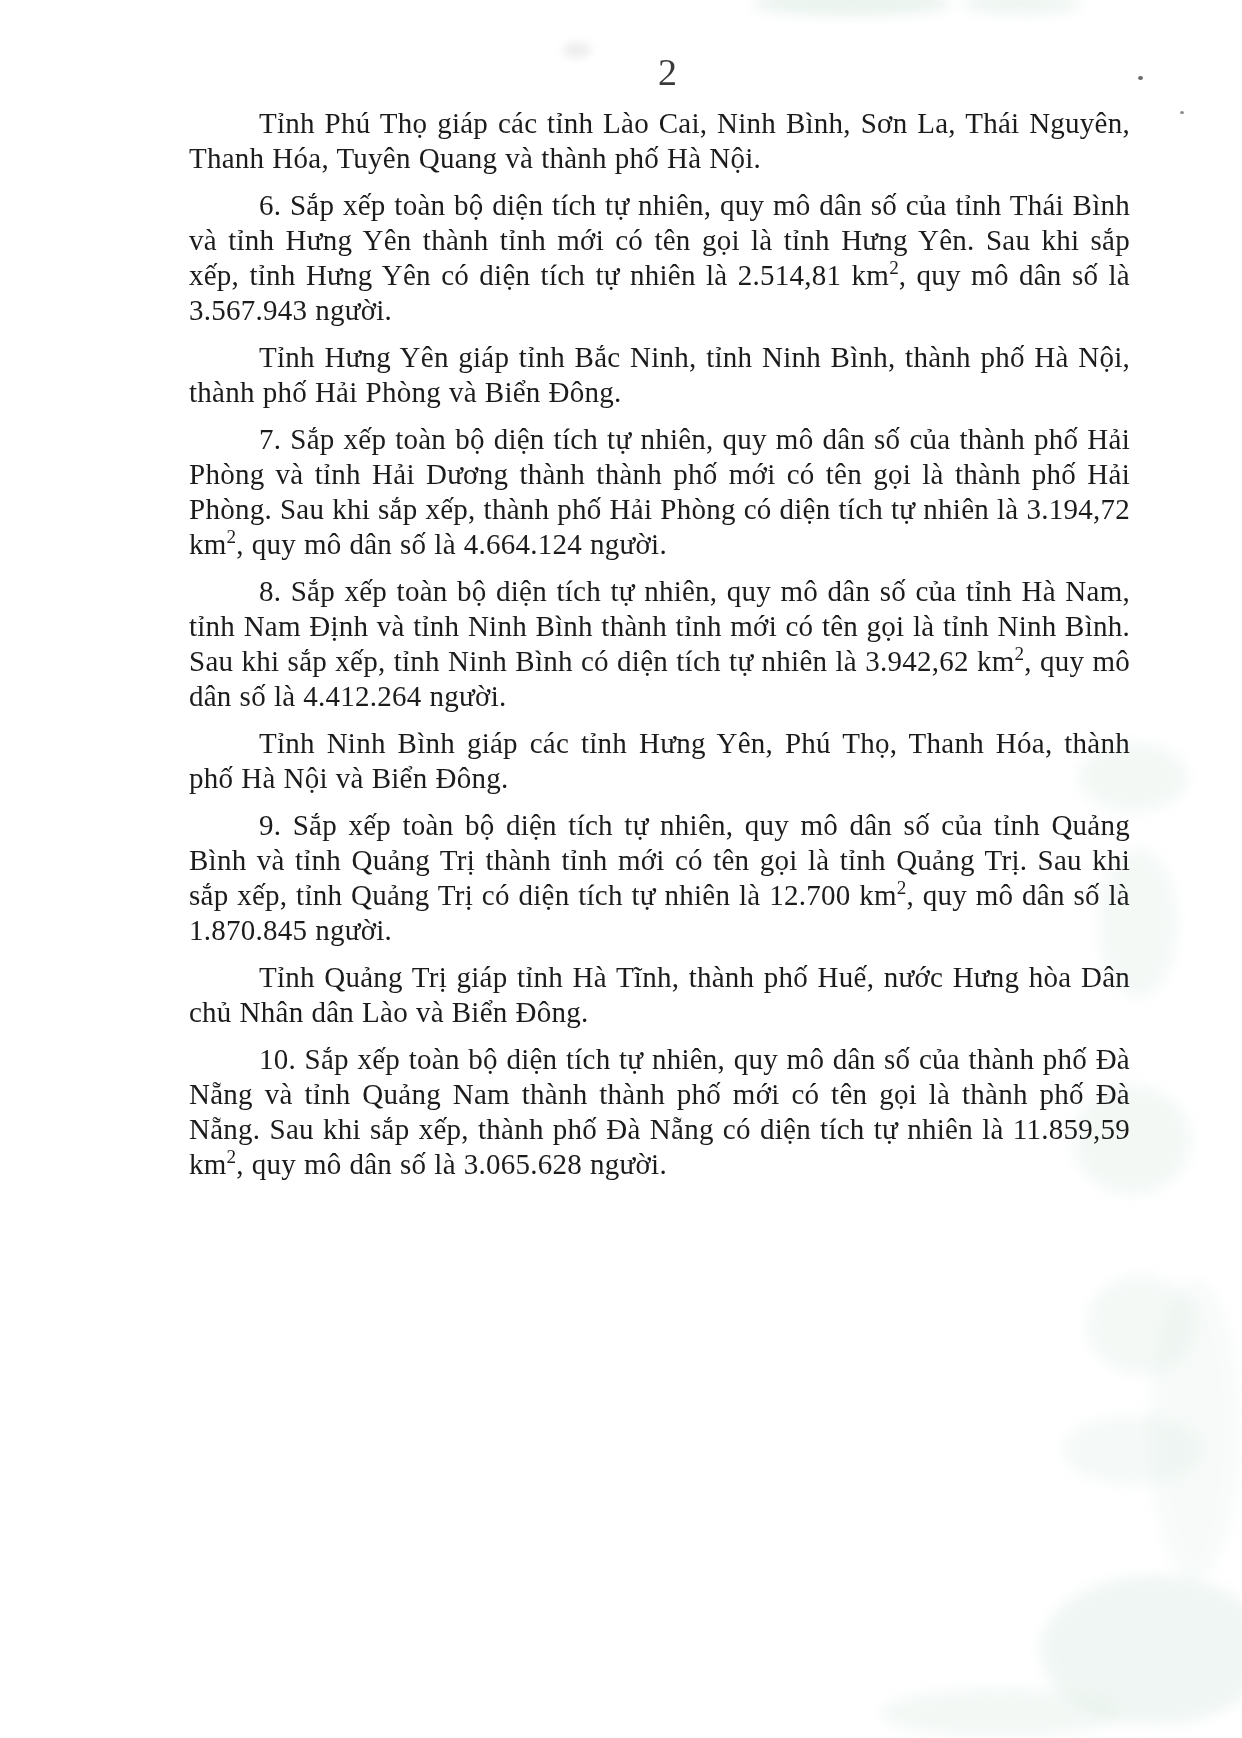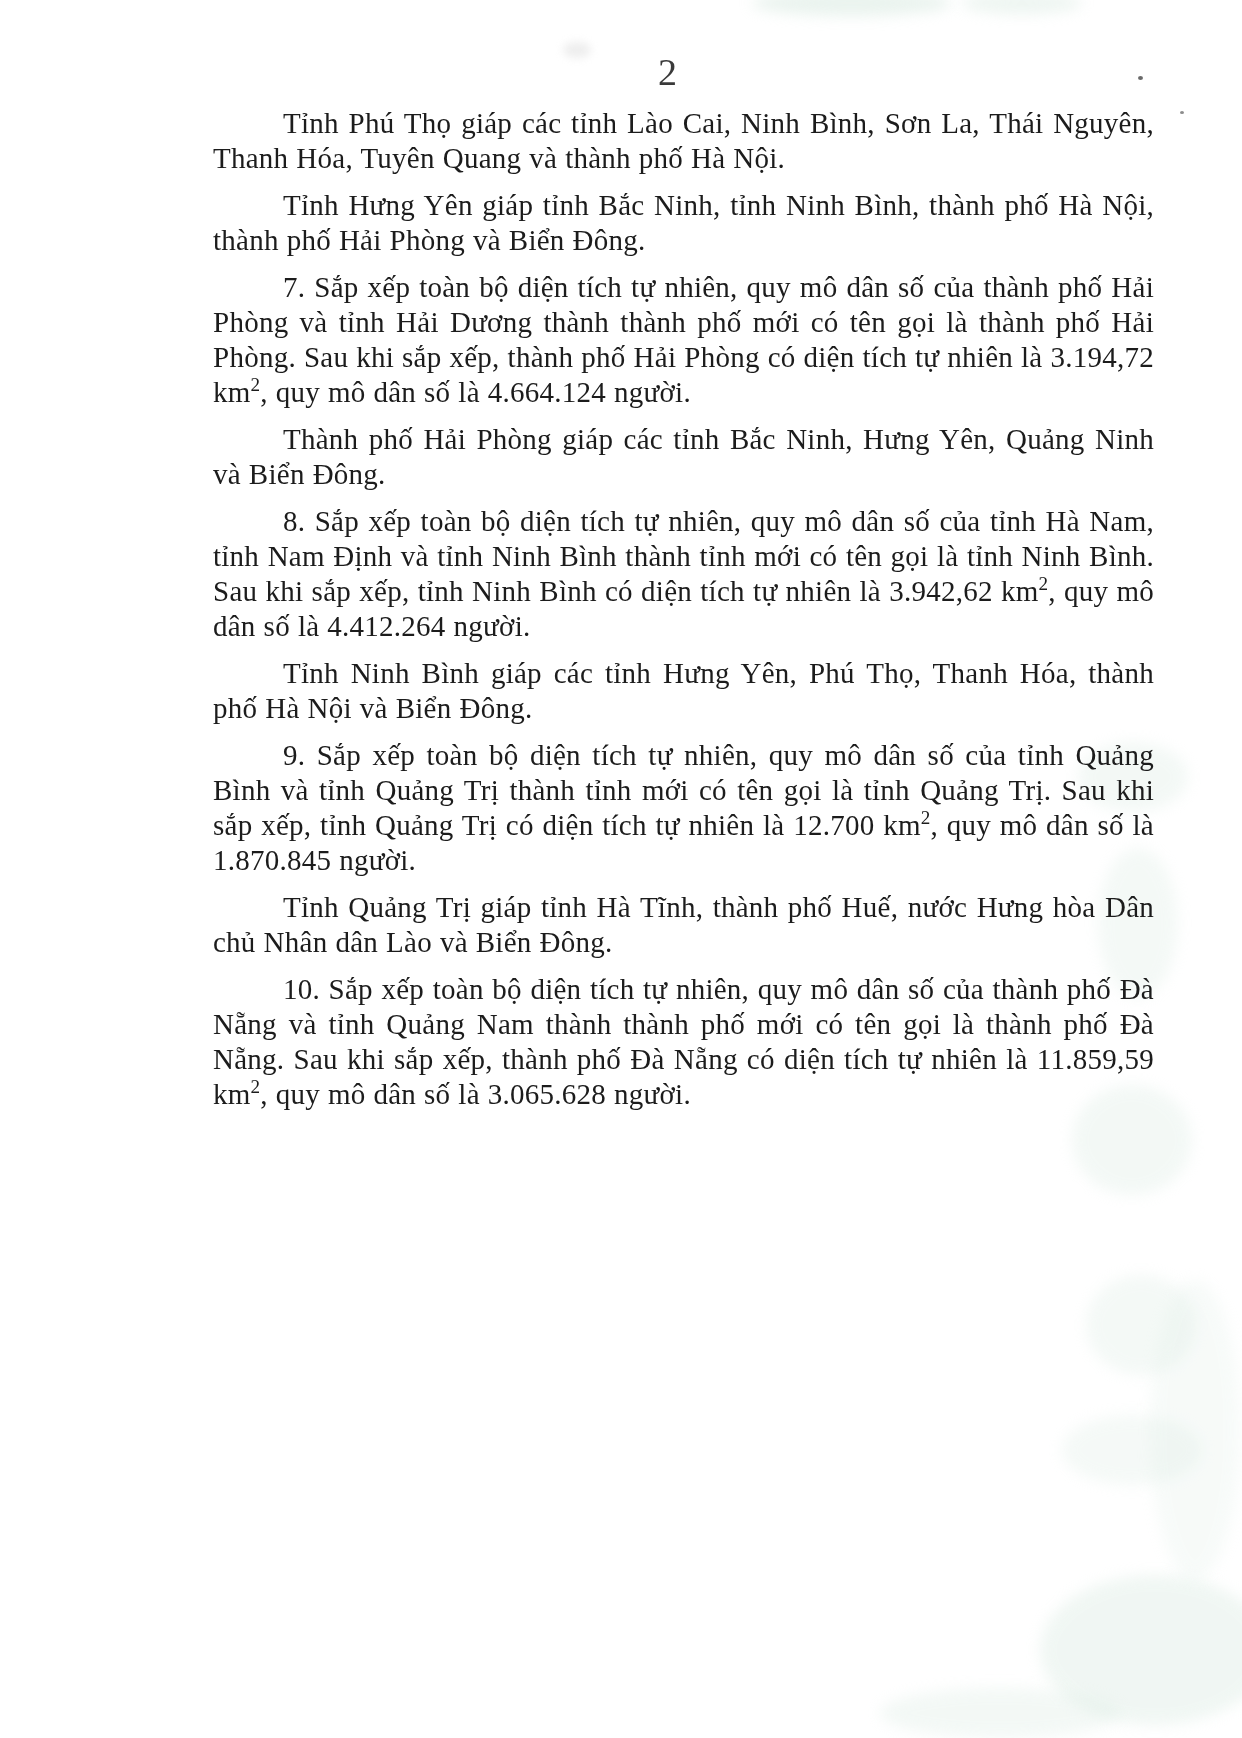--- a/index.html
+++ b/index.html
@@ -23,21 +23,21 @@
     left: 197px;
     width: 941px;
     text-align: center;
     font-size: 38px;
     line-height: 40px;
     color: #3a3a3a;
   }
   .content {
     position: absolute;
     top: 106px;
-    left: 213px;
+    left: 189px;
     width: 941px;
     font-size: 29px;
     line-height: 35px;
     letter-spacing: 0.25px;
     word-spacing: 0.5px;
     text-align: justify;
   }
   .content p.para {
     margin: 12px 0 0 0;
     text-indent: 70px;
@@ -97,22 +97,22 @@
   <span class="smudge sm-r2"></span>
   <span class="smudge sm-r3"></span>
   <span class="smudge sm-r4"></span>
   <span class="smudge sm-r5"></span>
   <span class="smudge sm-b1"></span>
   <span class="smudge sm-b2"></span>
   <span class="smudge sm-b3"></span>
 
   <div class="content">
       <p class="para">Tỉnh Phú Thọ giáp các tỉnh Lào Cai, Ninh Bình, Sơn La, Thái Nguyên, Thanh Hóa, Tuyên Quang và thành phố Hà Nội.</p>
+      <p class="para">6. Sắp xếp toàn bộ diện tích tự nhiên, quy mô dân số của tỉnh Thái Bình và tỉnh Hưng Yên thành tỉnh mới có tên gọi là tỉnh Hưng Yên. Sau khi sắp xếp, tỉnh Hưng Yên có diện tích tự nhiên là 2.514,81 km<sup>2</sup>, quy mô dân số là 3.567.943 người.</p>
       <p class="para">Tỉnh Hưng Yên giáp tỉnh Bắc Ninh, tỉnh Ninh Bình, thành phố Hà Nội, thành phố Hải Phòng và Biển Đông.</p>
       <p class="para">7. Sắp xếp toàn bộ diện tích tự nhiên, quy mô dân số của thành phố Hải Phòng và tỉnh Hải Dương thành thành phố mới có tên gọi là thành phố Hải Phòng. Sau khi sắp xếp, thành phố Hải Phòng có diện tích tự nhiên là 3.194,72 km<sup>2</sup>, quy mô dân số là 4.664.124 người.</p>
-      <p class="para">Thành phố Hải Phòng giáp các tỉnh Bắc Ninh, Hưng Yên, Quảng Ninh và Biển Đông.</p>
       <p class="para">8. Sắp xếp toàn bộ diện tích tự nhiên, quy mô dân số của tỉnh Hà Nam, tỉnh Nam Định và tỉnh Ninh Bình thành tỉnh mới có tên gọi là tỉnh Ninh Bình. Sau khi sắp xếp, tỉnh Ninh Bình có diện tích tự nhiên là 3.942,62 km<sup>2</sup>, quy mô dân số là 4.412.264 người.</p>
       <p class="para">Tỉnh Ninh Bình giáp các tỉnh Hưng Yên, Phú Thọ, Thanh Hóa, thành phố Hà Nội và Biển Đông.</p>
       <p class="para">9. Sắp xếp toàn bộ diện tích tự nhiên, quy mô dân số của tỉnh Quảng Bình và tỉnh Quảng Trị thành tỉnh mới có tên gọi là tỉnh Quảng Trị. Sau khi sắp xếp, tỉnh Quảng Trị có diện tích tự nhiên là 12.700 km<sup>2</sup>, quy mô dân số là 1.870.845 người.</p>
       <p class="para">Tỉnh Quảng Trị giáp tỉnh Hà Tĩnh, thành phố Huế, nước Hưng hòa Dân chủ Nhân dân Lào và Biển Đông.</p>
       <p class="para">10. Sắp xếp toàn bộ diện tích tự nhiên, quy mô dân số của thành phố Đà Nẵng và tỉnh Quảng Nam thành thành phố mới có tên gọi là thành phố Đà Nẵng. Sau khi sắp xếp, thành phố Đà Nẵng có diện tích tự nhiên là 11.859,59 km<sup>2</sup>, quy mô dân số là 3.065.628 người.</p>
     </div>
 </div>
 
 </body></html>

